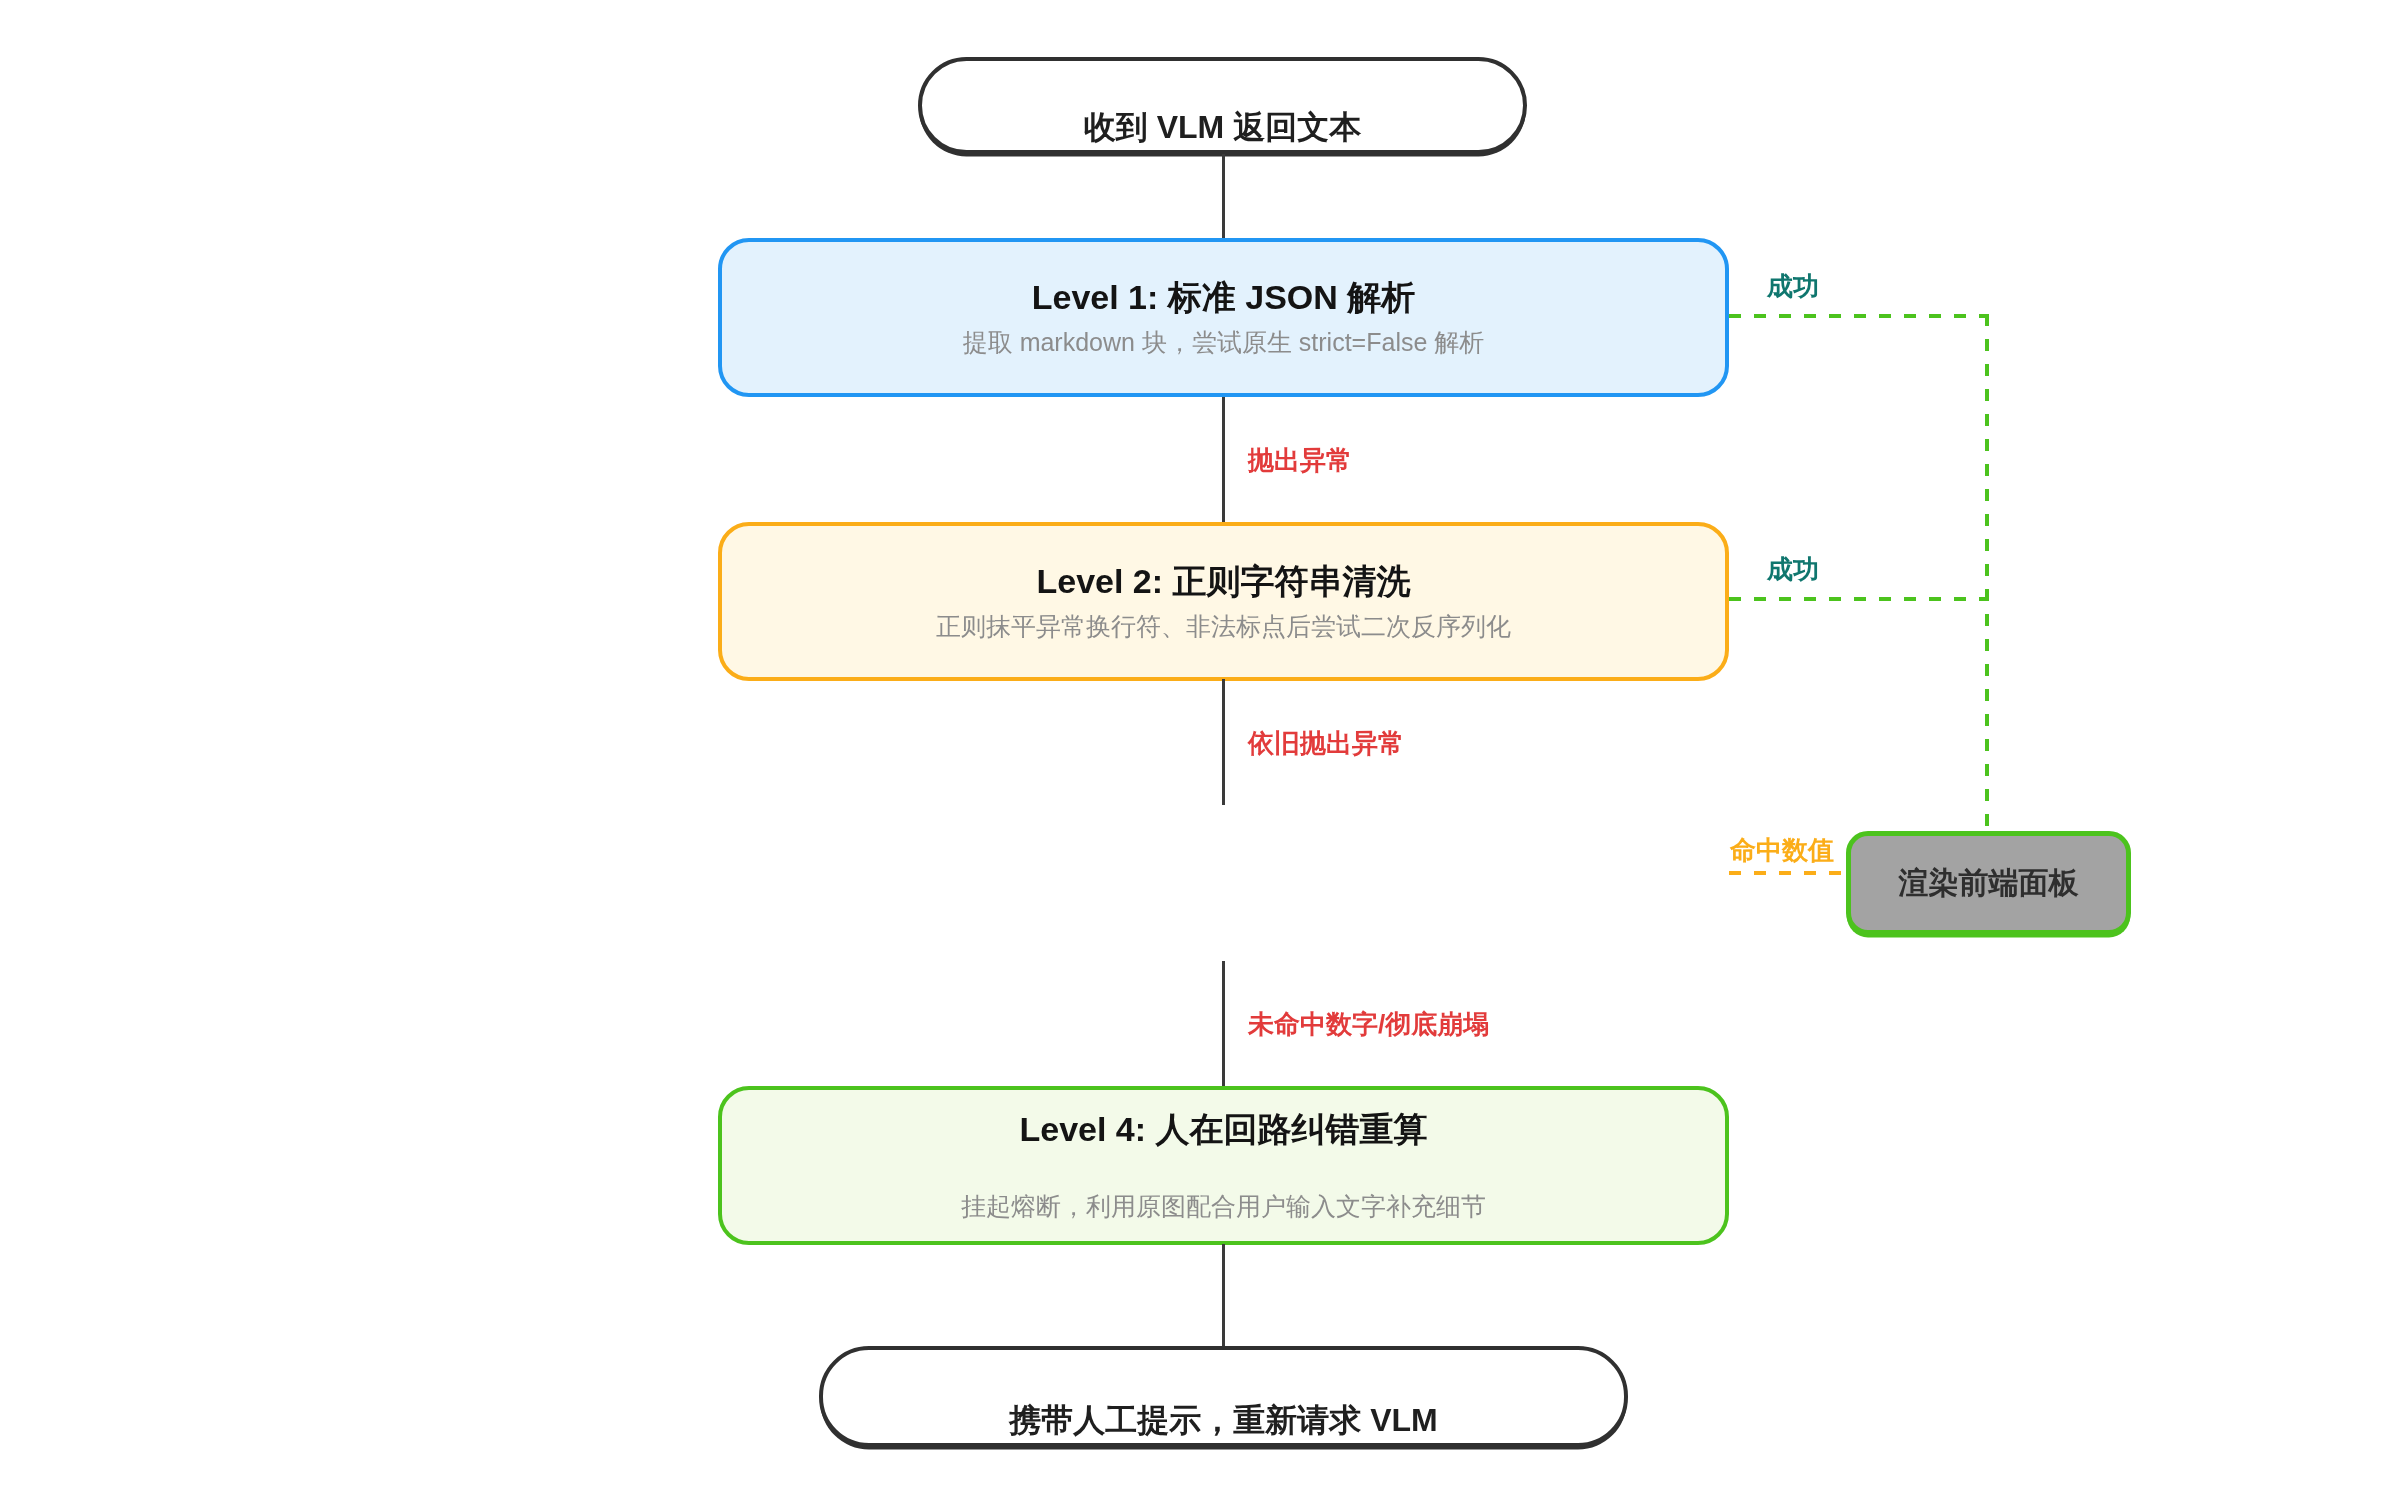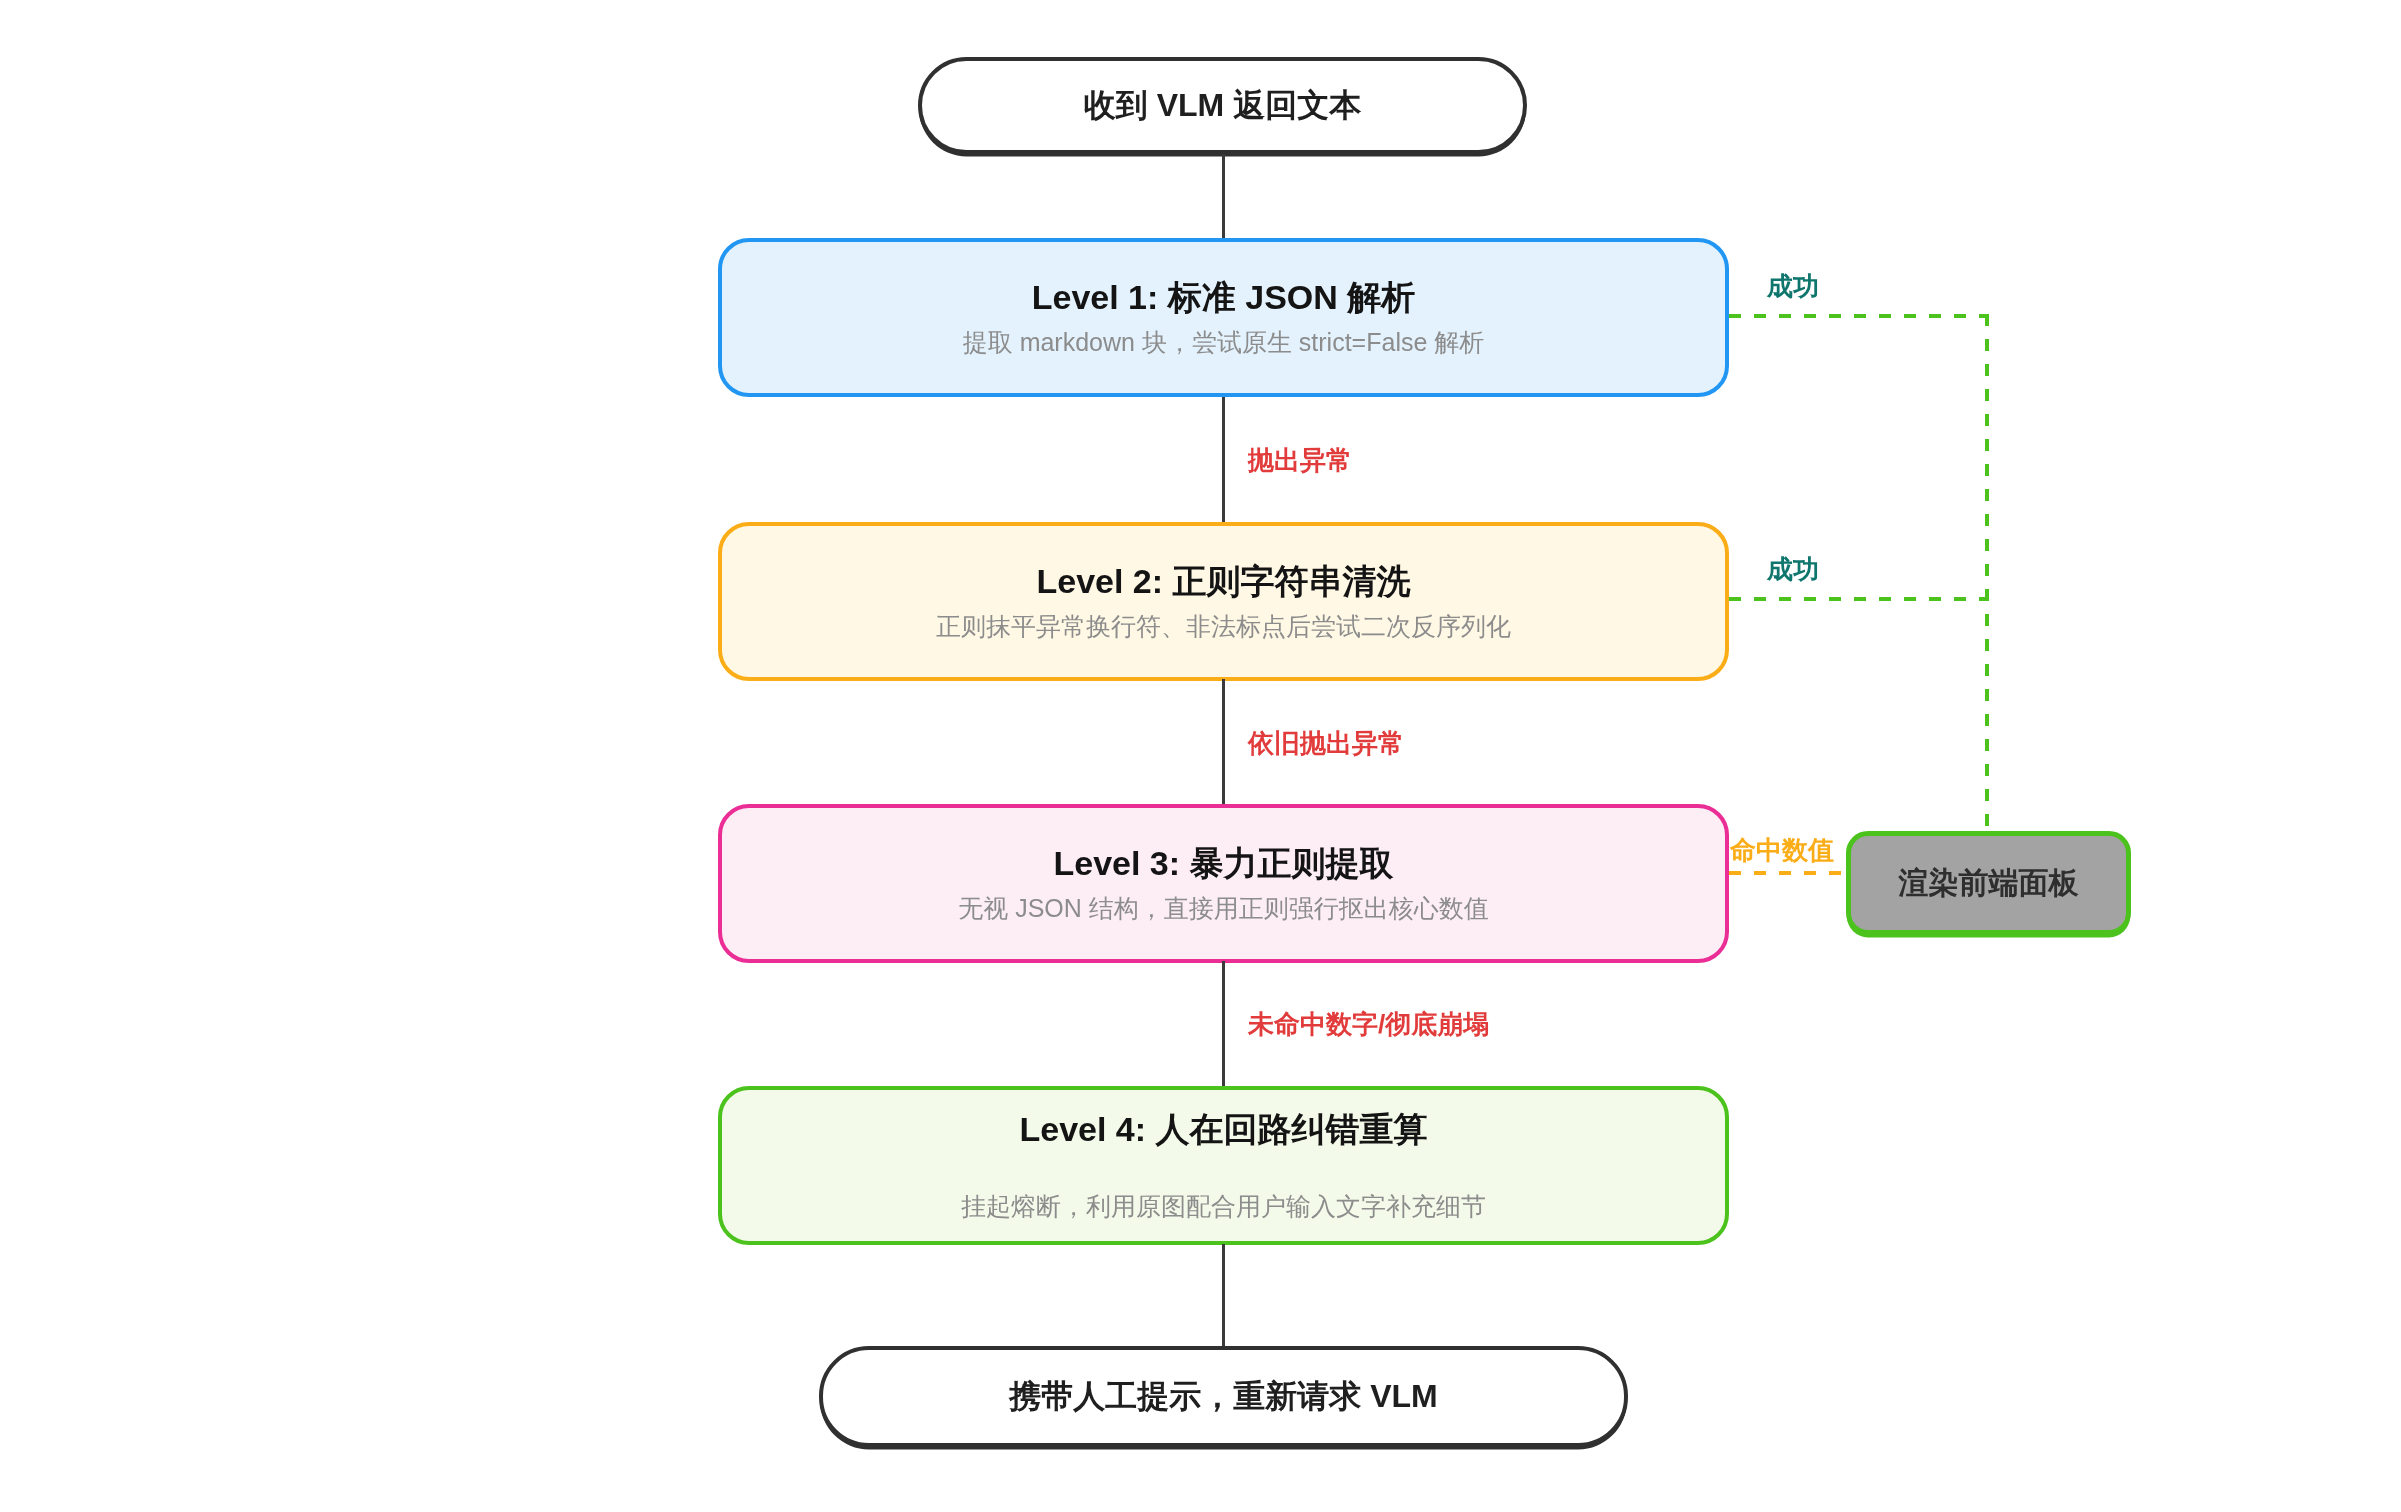--- a/index.html
+++ b/index.html
@@ -9,21 +9,21 @@
     background:#ffffff;
     font-family:"Liberation Sans", sans-serif;
     overflow:hidden;
   }
   
   .pill{
     position:absolute;
     box-sizing:border-box;
     background:#ffffff;
     border:4.3px solid #303030;
-    display:flex;align-items:center;justify-content:center;
+    display:flex;align-items:flex-end;justify-content:center;
     font-size:32px;font-weight:bold;color:#1f1f1f;
     box-shadow:0 3.4px 0 -1px #303030;
   }
   .pill-top{left:918px;top:57px;width:609px;height:97px;border-radius:49px;}
   .pill-bottom{left:819px;top:1346px;width:809px;height:101px;border-radius:50px;}
   .level-box{
     position:absolute;left:718px;width:1011px;height:159px;
     box-sizing:border-box;
     border-width:4.8px;border-style:solid;
     border-radius:31px;
@@ -101,24 +101,20 @@
   <div class="edge-label lbl-fail fail1">抛出异常</div>
 
   <div class="level-box box-l2" style="border-color: rgb(251, 173, 24); background-color: rgb(255, 248, 229);">
     <div class="level-title">Level 2: 正则字符串清洗</div>
     <div class="level-subtitle">正则抹平异常换行符、非法标点后尝试二次反序列化</div>
   </div>
 
   <div class="vline conn3"></div>
   <div class="edge-label lbl-fail fail2">依旧抛出异常</div>
 
-  <div class="level-box box-l3" style="border-color: rgb(235, 45, 150); background-color: rgb(253, 238, 246);">
-    <div class="level-title">Level 3: 暴力正则提取</div>
-    <div class="level-subtitle">无视 JSON 结构，直接用正则强行抠出核心数值</div>
-  </div>
 
   <div class="vline conn4"></div>
   <div class="edge-label lbl-fail fail3">未命中数字/彻底崩塌</div>
 
   <div class="level-box box-l4" style="border-color: rgb(76, 195, 29); background-color: rgb(243, 250, 233); gap: 48px;">
     <div class="level-title">Level 4: 人在回路纠错重算</div>
     <div class="level-subtitle">挂起熔断，利用原图配合用户输入文字补充细节</div>
   </div>
 
   <div class="vline conn5"></div>

